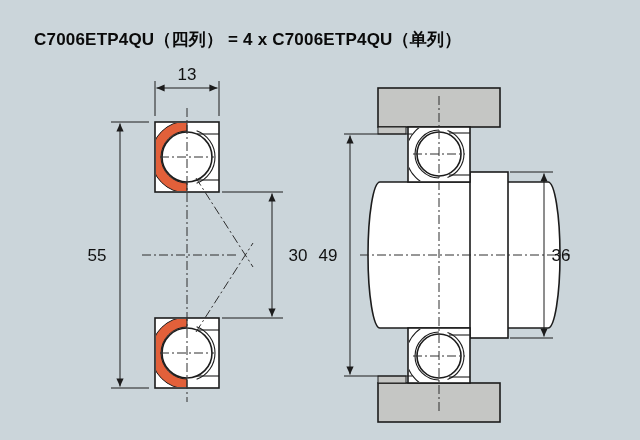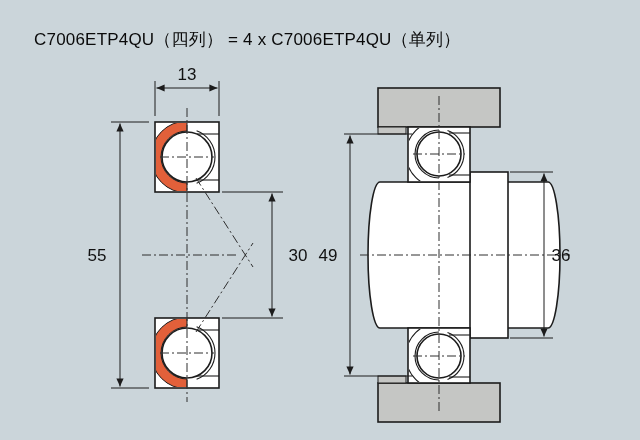--- a/index.html
+++ b/index.html
@@ -7,21 +7,21 @@
     position:relative;
     width:640px;height:440px;
     background:#cbd5da;
     overflow:hidden;
     font-family:"Liberation Sans", sans-serif;
   }
   .title{
     position:absolute;
     left:34px;top:28px;
     font-size:17px;
-    font-weight:400;
+    font-weight:700;
     color:#0a0a0a;
     letter-spacing:.2px;
     white-space:nowrap;
   }
   svg{position:absolute;left:0;top:0;}
   .outline{fill:#ffffff;stroke:#1c1c1c;stroke-width:1.6;}
   .thin{fill:none;stroke:#1c1c1c;stroke-width:1.1;}
   .cl{stroke:#2e2e2e;stroke-width:1;stroke-dasharray:9 3 2 3;fill:none;}
   .ext{stroke:#1c1c1c;stroke-width:1;}
   .dimline{stroke:#1c1c1c;stroke-width:1;}

